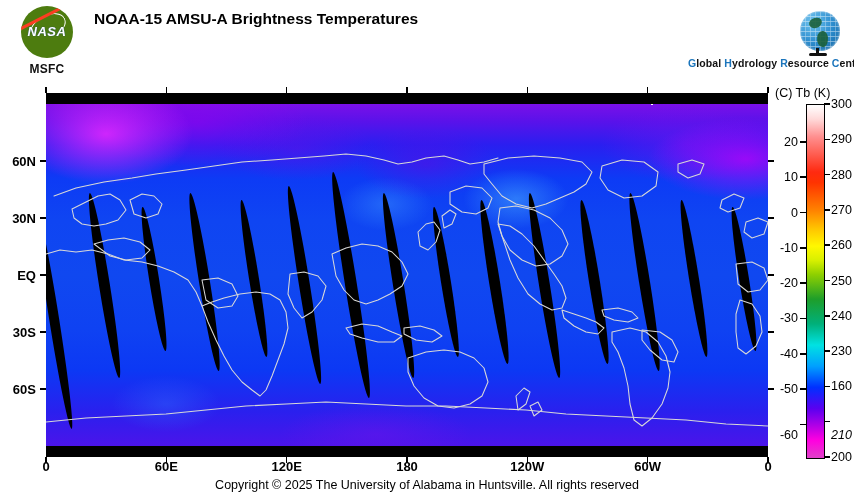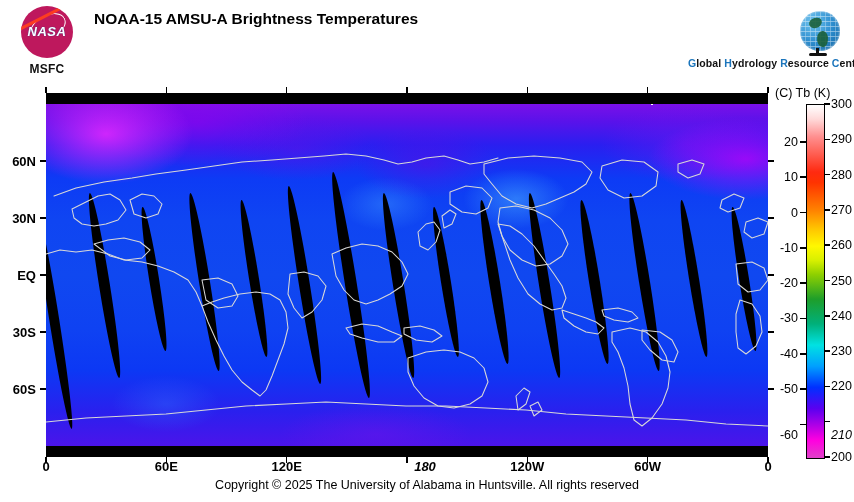--- a/index.html
+++ b/index.html
@@ -5,21 +5,21 @@
   html,body{margin:0;padding:0;background:#ffffff;}
   body{
     width:854px;height:502px;position:relative;overflow:hidden;
     font-family:"Liberation Sans","DejaVu Sans",sans-serif;
     color:#000;
   }
 
   
   #nasa-logo{position:absolute;left:14px;top:6px;width:66px;height:78px;}
   .nasa-ball{position:absolute;left:7px;top:0;width:52px;height:52px;border-radius:50%;
-    background:#be185d;overflow:hidden;}
+    background:#4d7c0f;overflow:hidden;}
   .nasa-stars{position:absolute;inset:0;
     background-image:
       radial-gradient(circle .7px at 8px 9px,#fff 99%,transparent 100%),
       radial-gradient(circle .7px at 19px 6px,#fff 99%,transparent 100%),
       radial-gradient(circle .7px at 30px 11px,#fff 99%,transparent 100%),
       radial-gradient(circle .7px at 41px 8px,#fff 99%,transparent 100%),
       radial-gradient(circle .7px at 13px 22px,#fff 99%,transparent 100%),
       radial-gradient(circle .7px at 36px 26px,#fff 99%,transparent 100%),
       radial-gradient(circle .7px at 10px 38px,#fff 99%,transparent 100%),
       radial-gradient(circle .7px at 25px 43px,#fff 99%,transparent 100%),
@@ -264,21 +264,21 @@
     <div class="tick" style="left: 45.25px; top: 457px; width: 1.5px; height: 6px;"></div>
     <div class="xlabel" style="left: 46px;">0</div>
     <div class="tick" style="left: 165.586px; top: 87px; width: 1.5px; height: 6px;"></div>
     <div class="tick" style="left: 165.586px; top: 457px; width: 1.5px; height: 6px;"></div>
     <div class="xlabel" style="left: 166.336px;">60E</div>
     <div class="tick" style="left: 285.914px; top: 87px; width: 1.5px; height: 6px;"></div>
     <div class="tick" style="left: 285.914px; top: 457px; width: 1.5px; height: 6px;"></div>
     <div class="xlabel" style="left: 286.664px;">120E</div>
     <div class="tick" style="left: 406.25px; top: 87px; width: 1.5px; height: 6px;"></div>
     <div class="tick" style="left: 406.25px; top: 457px; width: 1.5px; height: 6px;"></div>
-    <div class="xlabel" style="left: 425px; font-style: italic;">180</div>
+    <div class="xlabel" style="left: 407px;">180</div>
     <div class="tick" style="left: 526.586px; top: 87px; width: 1.5px; height: 6px;"></div>
     <div class="tick" style="left: 526.586px; top: 457px; width: 1.5px; height: 6px;"></div>
     <div class="xlabel" style="left: 527.336px;">120W</div>
     <div class="tick" style="left: 646.914px; top: 87px; width: 1.5px; height: 6px;"></div>
     <div class="tick" style="left: 646.914px; top: 457px; width: 1.5px; height: 6px;"></div>
     <div class="xlabel" style="left: 647.664px;">60W</div>
     <div class="tick" style="left: 767.25px; top: 87px; width: 1.5px; height: 6px;"></div>
     <div class="tick" style="left: 767.25px; top: 457px; width: 1.5px; height: 6px;"></div>
     <div class="xlabel" style="left: 768px;">0</div>
     <div class="tick" style="left: 40px; top: 160.251px; width: 6px; height: 1.5px;"></div>
@@ -347,20 +347,20 @@
     <div class="cb-lbl-r" style="top: 209.9px;">270</div>
     <div class="cb-tick-r" style="top: 244.4px;"></div>
     <div class="cb-lbl-r" style="top: 245.2px;">260</div>
     <div class="cb-tick-r" style="top: 279.7px;"></div>
     <div class="cb-lbl-r" style="top: 280.5px;">250</div>
     <div class="cb-tick-r" style="top: 315px;"></div>
     <div class="cb-lbl-r" style="top: 315.8px;">240</div>
     <div class="cb-tick-r" style="top: 350.3px;"></div>
     <div class="cb-lbl-r" style="top: 351.1px;">230</div>
     <div class="cb-tick-r" style="top: 385.6px;"></div>
-    <div class="cb-lbl-r" style="top: 386.4px;">220</div>
+    <div class="cb-lbl-r" style="top: 386.4px;">160</div>
     <div class="cb-tick-r" style="top: 420.9px;"></div>
     <div class="cb-lbl-r" style="top: 435px; font-style: italic;">210</div>
     <div class="cb-tick-r" style="top: 456.2px;"></div>
     <div class="cb-lbl-r" style="top: 457px;">200</div>
   </div>
 
 <div id="copyright">Copyright © 2025 The University of Alabama in Huntsville.  All rights reserved</div>
 
 </body></html>

